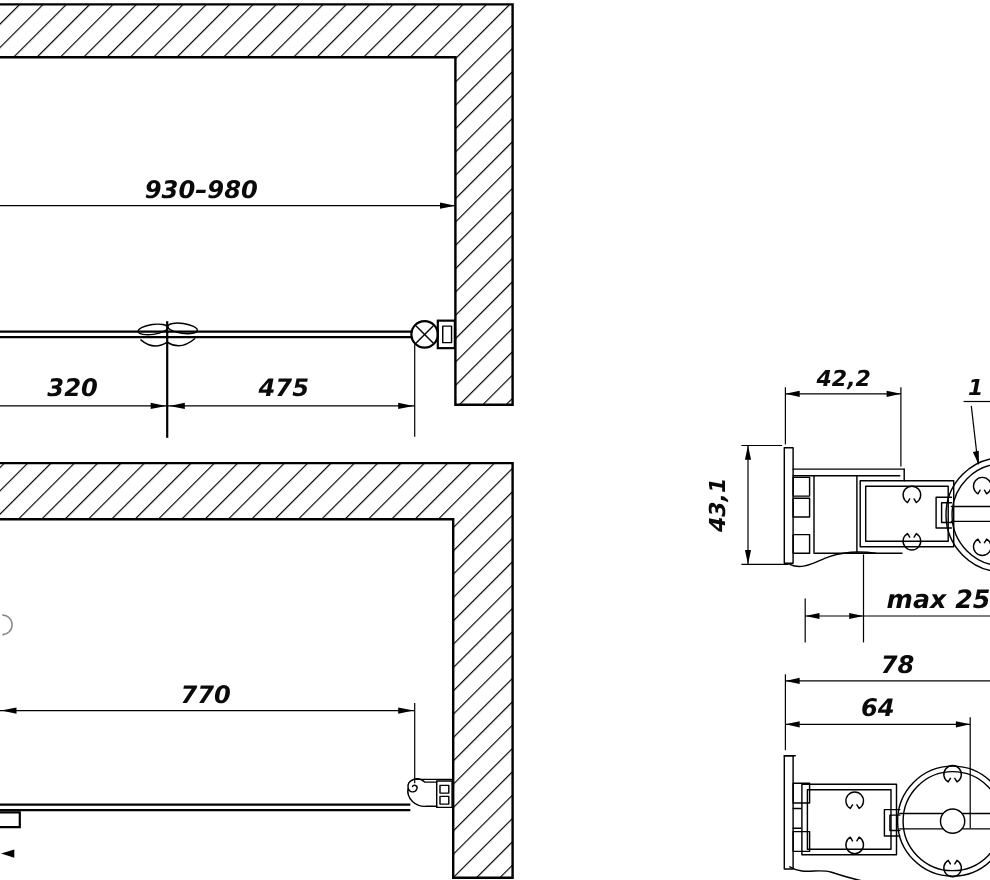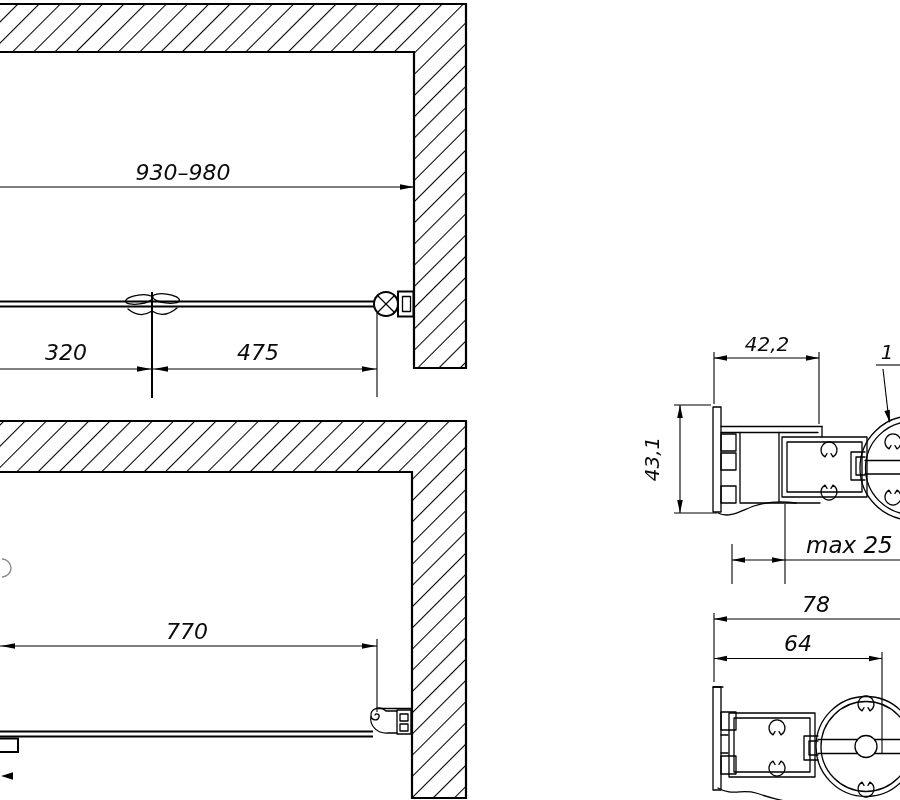--- a/index.html
+++ b/index.html
@@ -1,16 +1,16 @@
 <!DOCTYPE html>
 <html><head>
 <meta charset="utf-8">
 <style>
   html,body{margin:0;padding:0;background:#fff;}
-  .stage{position:relative;width:900px;height:800px;background:#fff;overflow:hidden;}
+  .stage{position:relative;width:900px;height:800px;background:#fff;overflow:hidden;font-weight:bold;}
   svg{position:absolute;left:0;top:0;}
   .ln{stroke:#000;stroke-width:2;fill:none;stroke-linecap:square;}
   .wall{stroke:#000;stroke-width:2.2;fill:none;stroke-linejoin:miter;}
   .prof{stroke:#000;stroke-width:1.3;fill:none;stroke-linejoin:round;stroke-linecap:round;}
   .dim{stroke:#000;stroke-width:1.1;fill:none;stroke-linecap:butt;}
   .arw{fill:#000;stroke:none;}
   .txt{font-family:"DejaVu Sans","Liberation Sans",sans-serif;font-style:italic;fill:#0a0a0a;}
   .t22{font-size:22px;}
   .t20{font-size:20px;}
   .t23{font-size:23px;}

